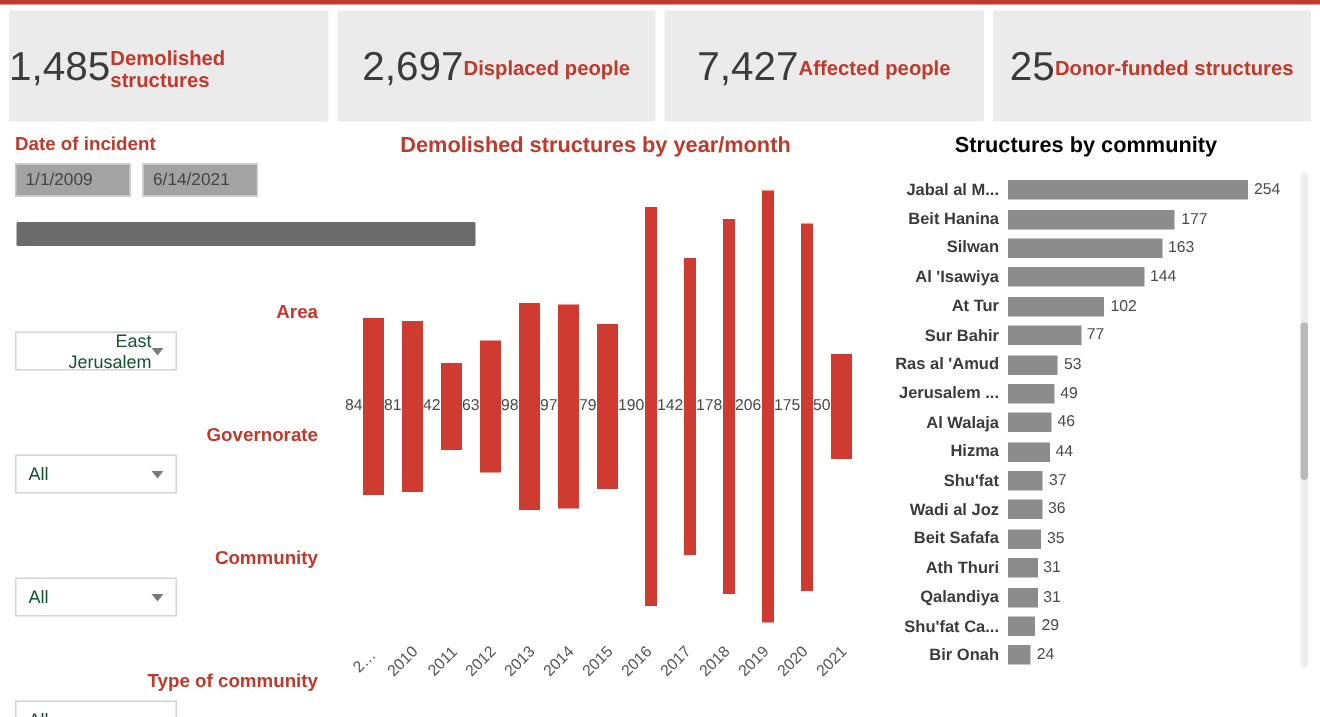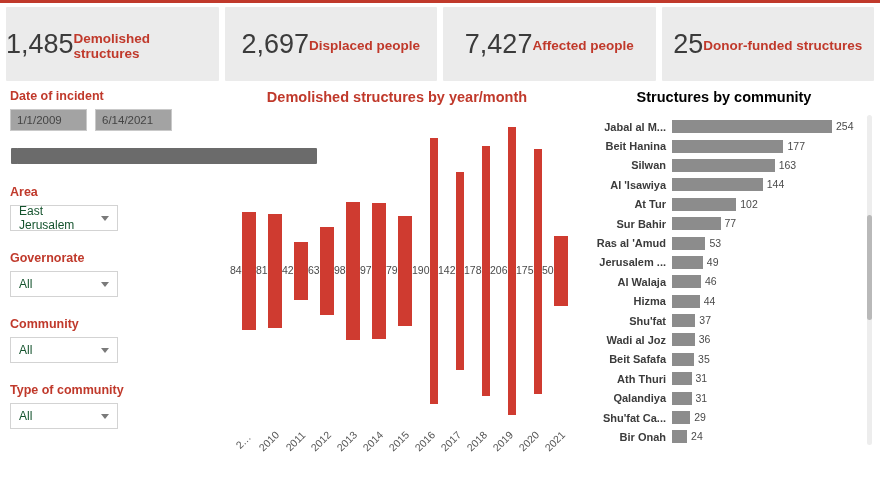--- a/index.html
+++ b/index.html
@@ -100,21 +100,21 @@
     position: absolute;
     top: 1px;
     width: 7px;
     height: 16px;
     background: #6b6b6b;
     border-radius: 1px;
   }
   .slider-handle.left { left: -3px; }
   .slider-handle.right { right: -3px; }
 
-  .filter-block { margin-top: 20px; }
+  .filter-block { margin-top: 36px; text-align: right; }
   .dropdown {
     margin-left: 2px;
     width: 108px;
     height: 26px;
     border: 1px solid #d3d3d3;
     background: #fff;
     display: flex;
     align-items: center;
     justify-content: space-between;
     padding: 0 8px 0 8px;

